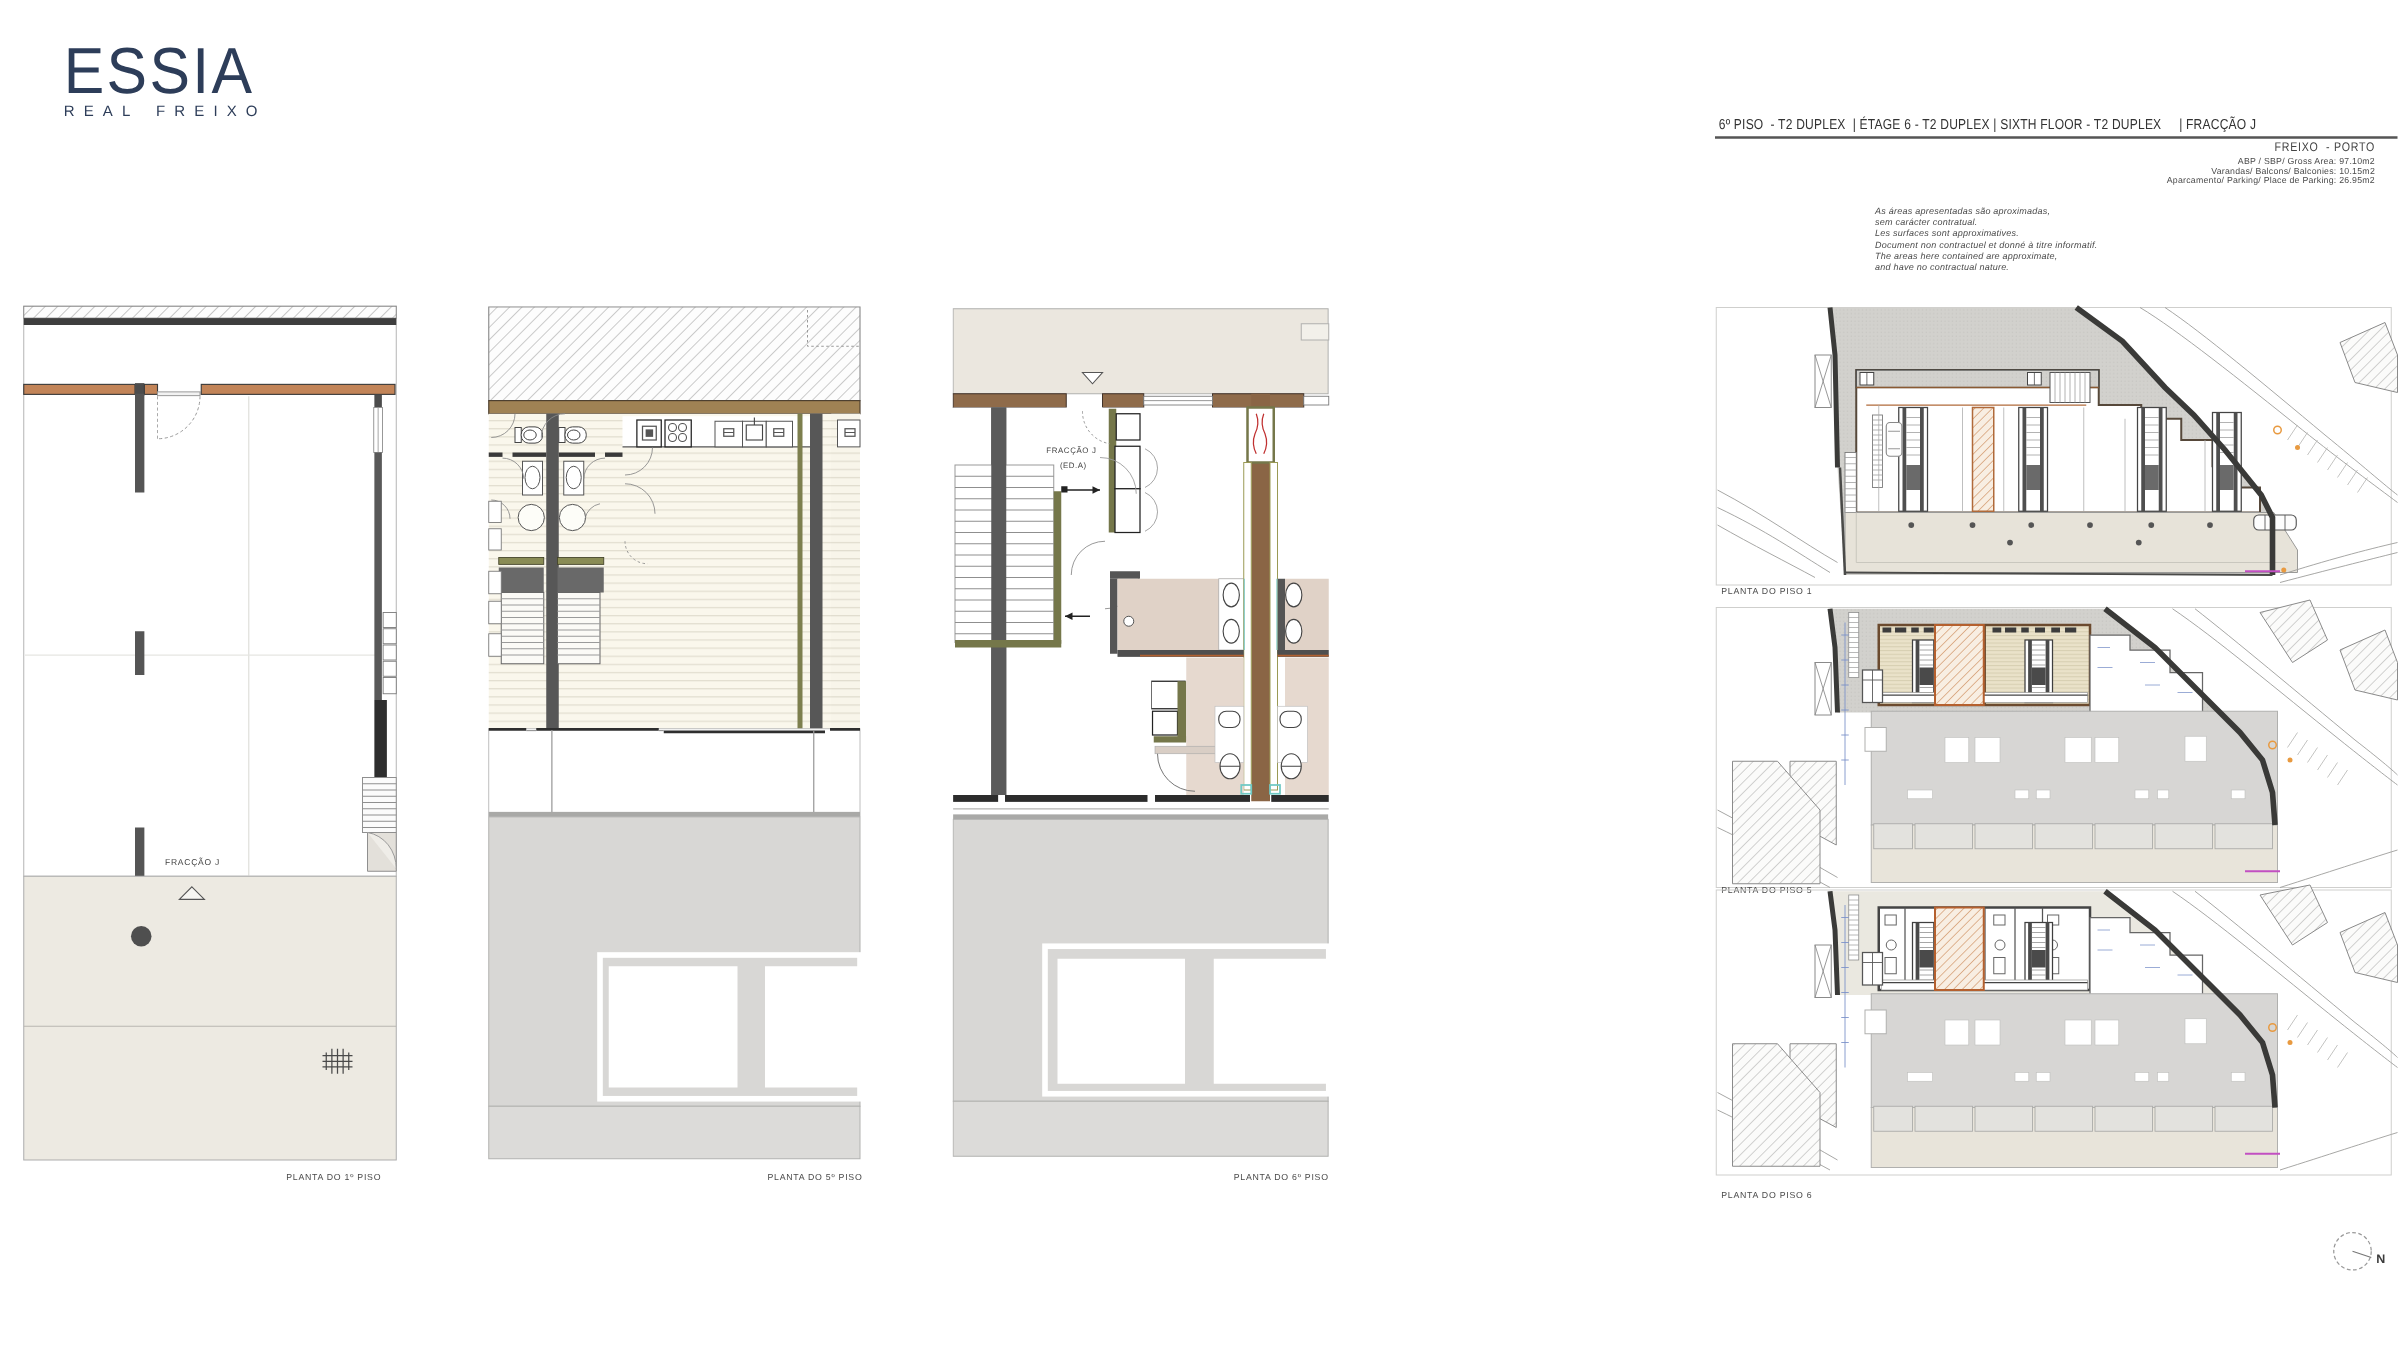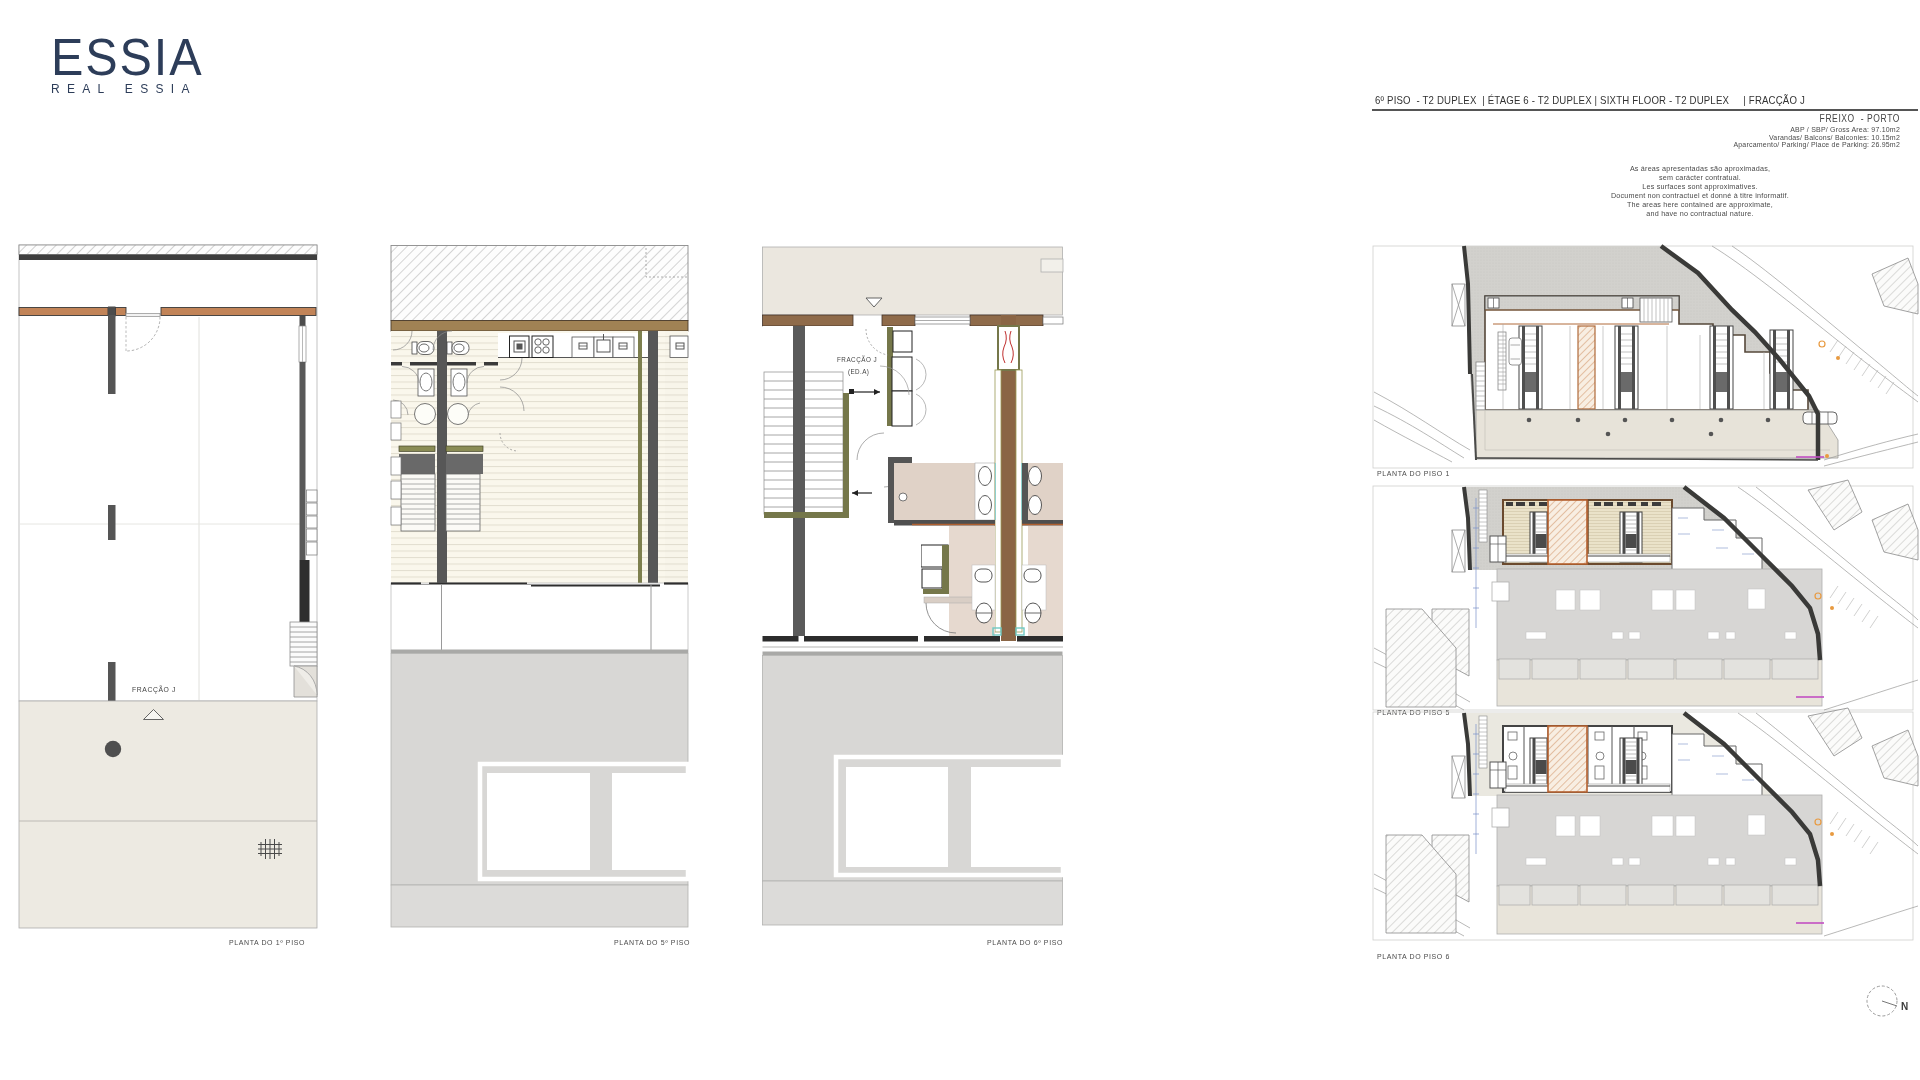--- a/index.html
+++ b/index.html
@@ -2,32 +2,32 @@
 <html><head><meta charset="utf-8">
 <style>
 html,body{margin:0;padding:0;background:#fff;width:1920px;height:1080px;overflow:hidden;}
 body{font-family:"Liberation Sans", sans-serif;position:relative;}
 .abs{position:absolute;}
 .cap{font-size:7px;color:#4a4a4a;letter-spacing:0.6px;white-space:nowrap;}
 </style></head><body>
 
 <div class="abs" style="left:51px;top:4px;color:#2d3d59;font-size:52px;letter-spacing:2px;line-height:1;transform:scaleX(0.934);transform-origin:0 0;"><span style="position:relative;top:26.5px;">ESSIA</span></div>
 
-<div class="abs" style="left:51px;top:83px;color:#2d3d59;font-size:12px;letter-spacing:7.3px;line-height:1;">REAL ESSIA</div>
+<div class="abs" style="left:51px;top:83px;color:#2d3d59;font-size:12px;letter-spacing:7.3px;line-height:1;">REAL FREIXO</div>
 
 <div class="abs" style="left:1375px;top:94px;font-size:11.5px;color:#333;letter-spacing:0.2px;white-space:nowrap;transform:scaleX(0.838);transform-origin:0 0;">6º PISO&nbsp; - T2 DUPLEX&nbsp; | ÉTAGE 6 - T2 DUPLEX |&nbsp;SIXTH FLOOR - T2 DUPLEX&nbsp;&nbsp;&nbsp;&nbsp;&nbsp;| FRACÇÃO J</div>
 
 <div class="abs" style="left:1372px;top:109px;width:546px;height:1.5px;background:#555;"></div>
 
 <div class="abs" style="left:1600px;top:113px;width:300px;text-align:right;font-size:10px;color:#444;letter-spacing:0.7px;transform:scaleX(0.85);transform-origin:100% 0;">FREIXO&nbsp; - PORTO</div>
 
 <div class="abs" style="left:1500px;top:126px;width:400px;text-align:right;font-size:7px;color:#4a4a4a;line-height:7.6px;letter-spacing:0.2px;">
 ABP / SBP/ Gross Area: 97.10m2<br>Varandas/ Balcons/ Balconies: 10.15m2<br>Aparcamento/ Parking/ Place de Parking: 26.95m2</div>
 
-<div class="abs" style="left:1500px;top:164px;width:400px;text-align:center;font-size:7.2px;color:#4a4a4a;line-height:9.0px;letter-spacing:0.2px;">
+<div class="abs" style="left:1500px;top:164px;width:400px;text-align:left;font-size:7.2px;color:#4a4a4a;line-height:9.0px;letter-spacing:0.2px;font-style:italic;">
 As áreas apresentadas são aproximadas,<br>sem carácter contratual.<br>Les surfaces sont approximatives.<br>Document non contractuel et donné à titre informatif.<br>The areas here contained are approximate,<br>and have no contractual nature.</div>
 
 <svg class="abs" style="left:18px;top:243px;" width="302" height="712" viewBox="0 0 302 712">
 <defs>
 <pattern id="hA" width="7" height="7" patternUnits="userSpaceOnUse" patternTransform="rotate(-45)">
 <rect width="7" height="7" fill="#fdfdfd"></rect>
         <line x1="0" y1="0" x2="7" y2="0" stroke="#9a9a9a" stroke-width="0.9"></line>
 </pattern>
 </defs>
 

